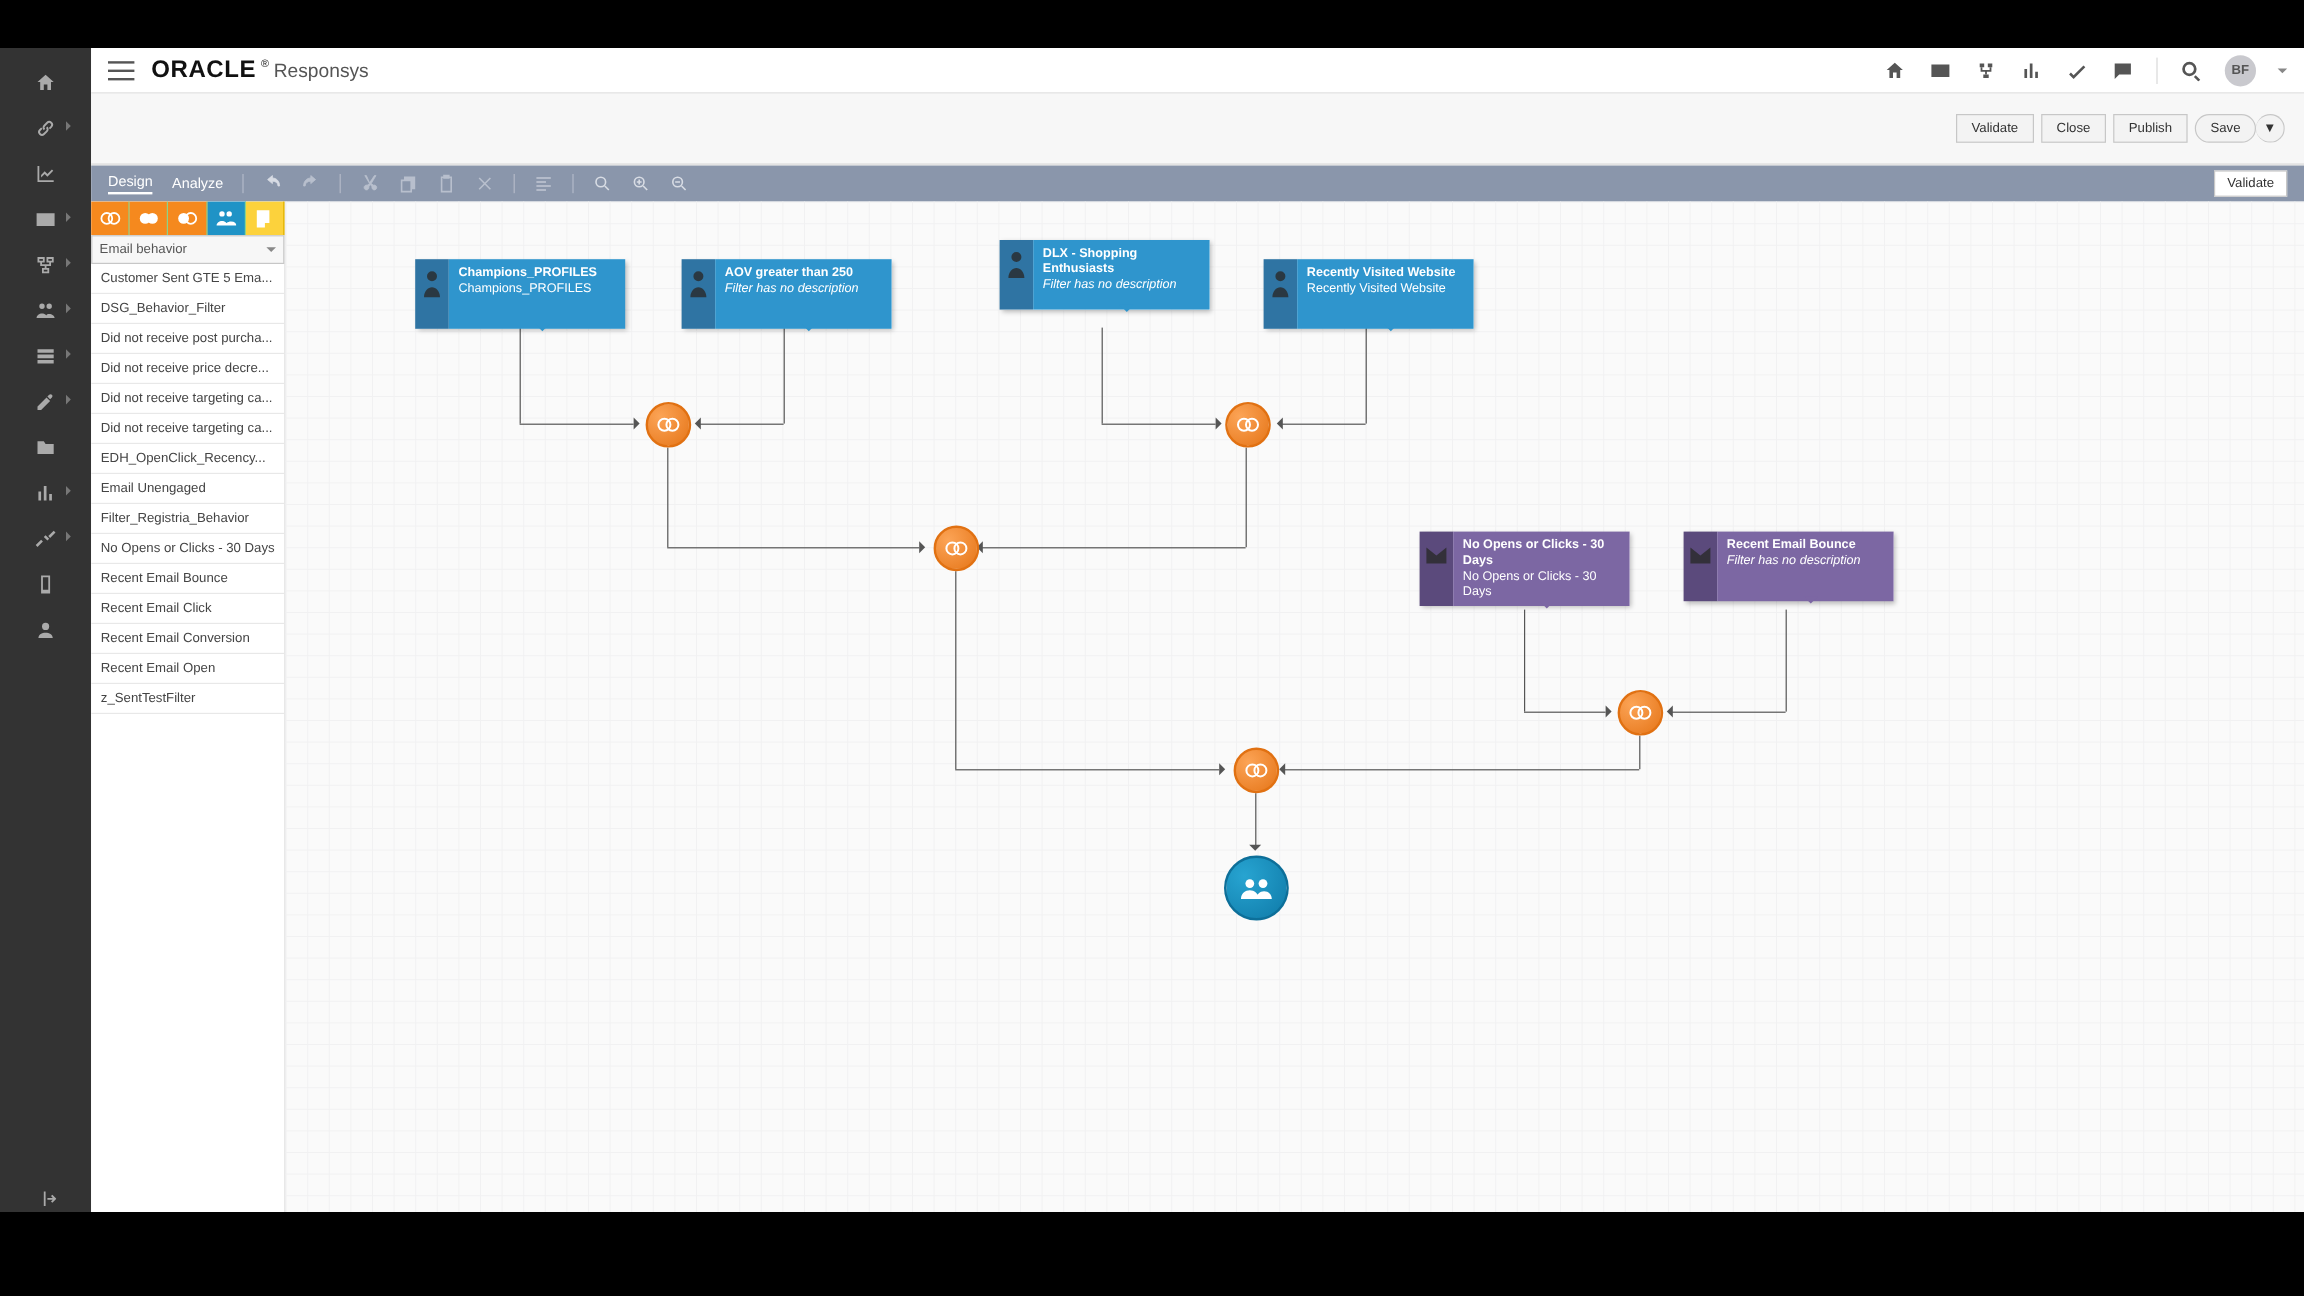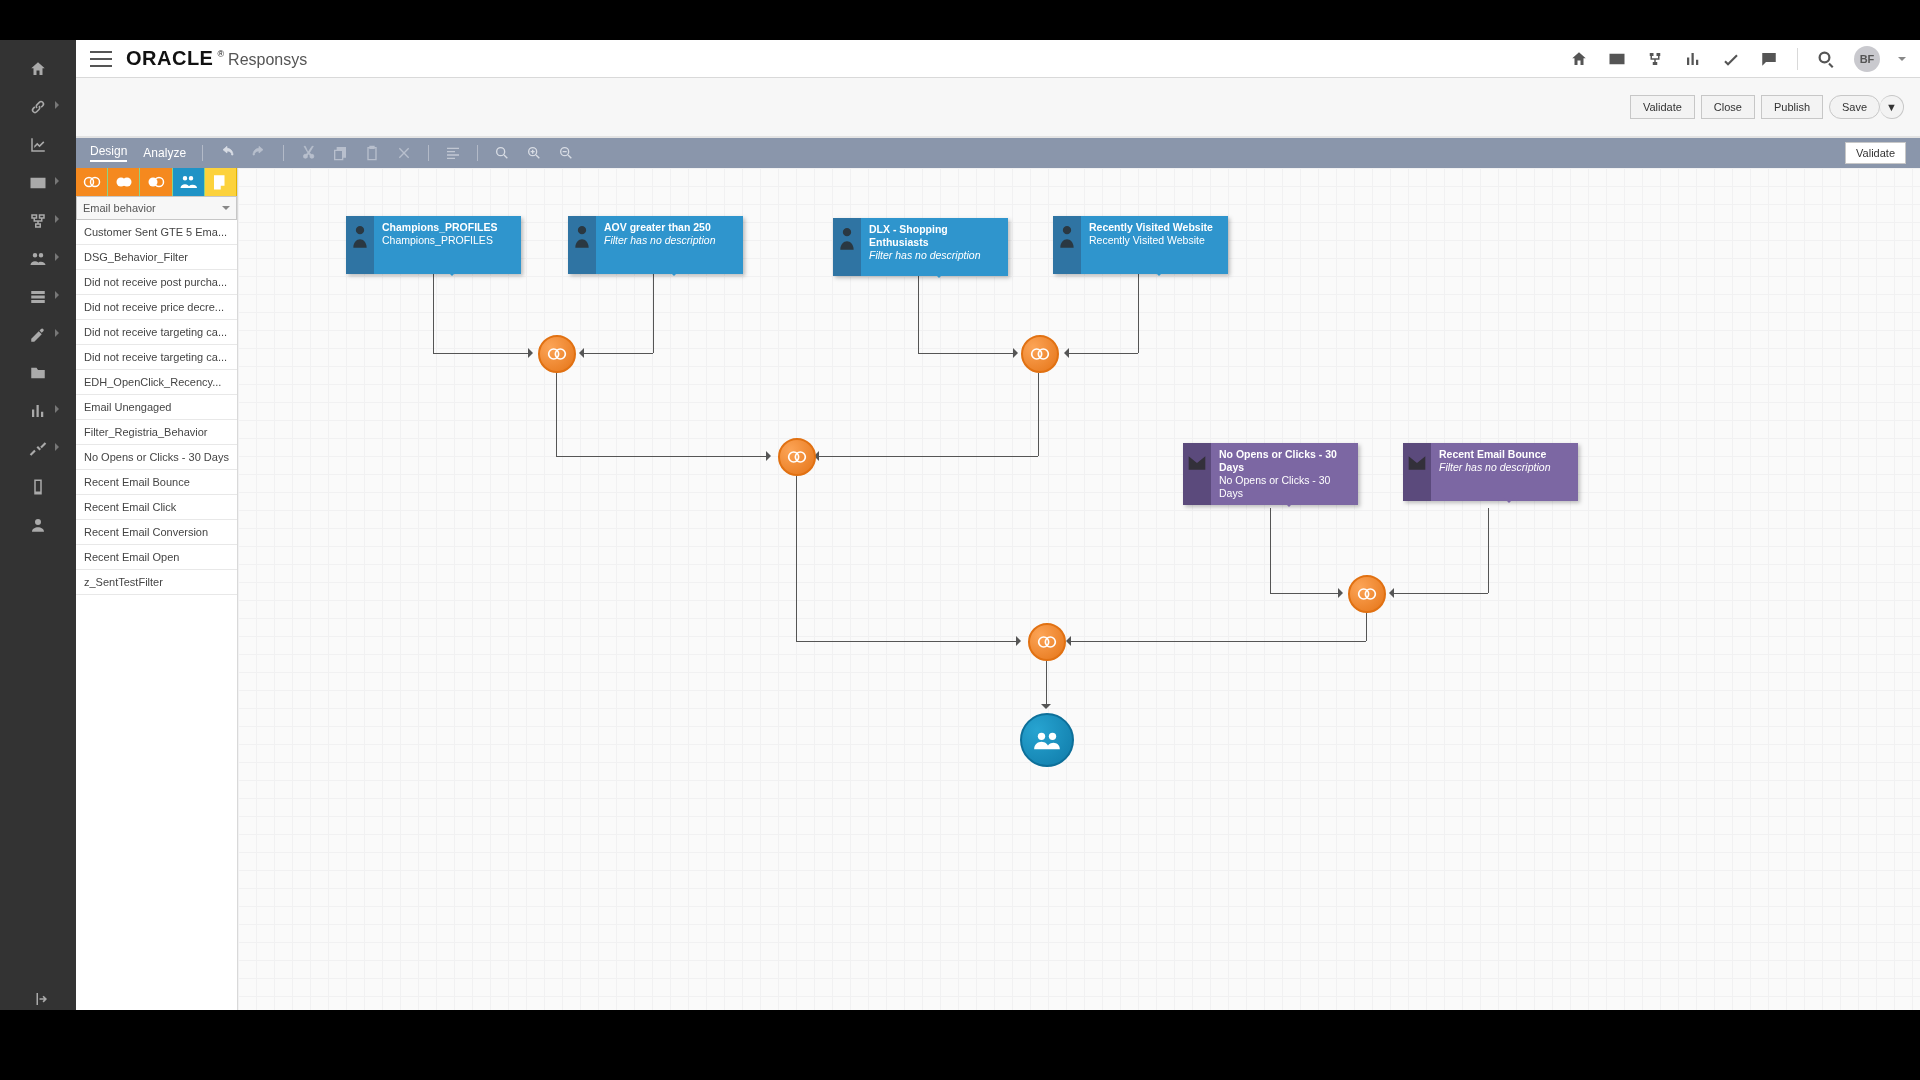--- a/index.html
+++ b/index.html
@@ -412,21 +412,21 @@
               <svg viewBox="0 0 24 32">
                 <path d="M12 4a5 5 0 1 1 0 10 5 5 0 0 1 0-10zM4 30c0-6 4-10 8-10s8 4 8 10z"></path>
               </svg>
             </div>
           <div class="rhs">
               <div class="t1">AOV greater than 250</div>
               <div class="t2 italic">Filter has no description</div>
             </div>
           <div class="tail"></div>
         </div>
-        <div class="filter-card blue" style="left:595px;top:50px">
+        <div class="filter-card blue" style="left:595px;top:32px">
           <div class="lhs">
               <svg viewBox="0 0 24 32">
                 <path d="M12 4a5 5 0 1 1 0 10 5 5 0 0 1 0-10zM4 30c0-6 4-10 8-10s8 4 8 10z"></path>
               </svg>
             </div>
           <div class="rhs">
               <div class="t1">DLX - Shopping Enthusiasts</div>
               <div class="t2 italic">Filter has no description</div>
             </div>
           <div class="tail"></div>

